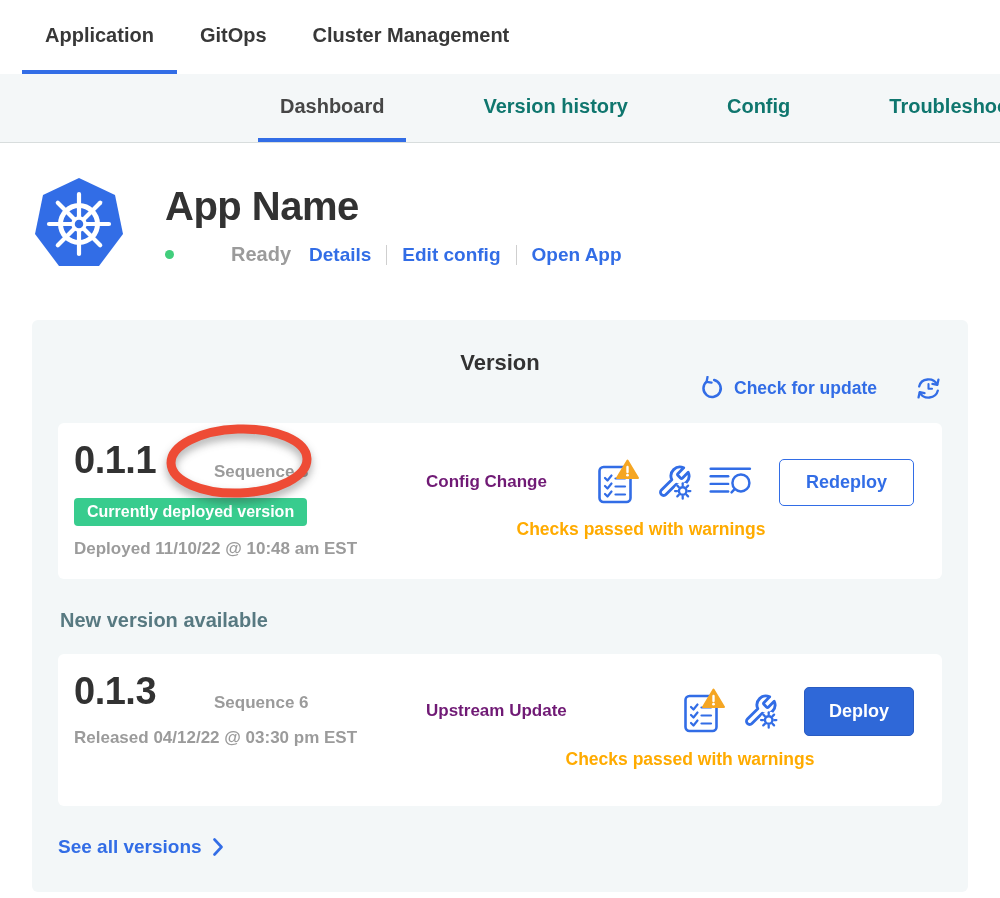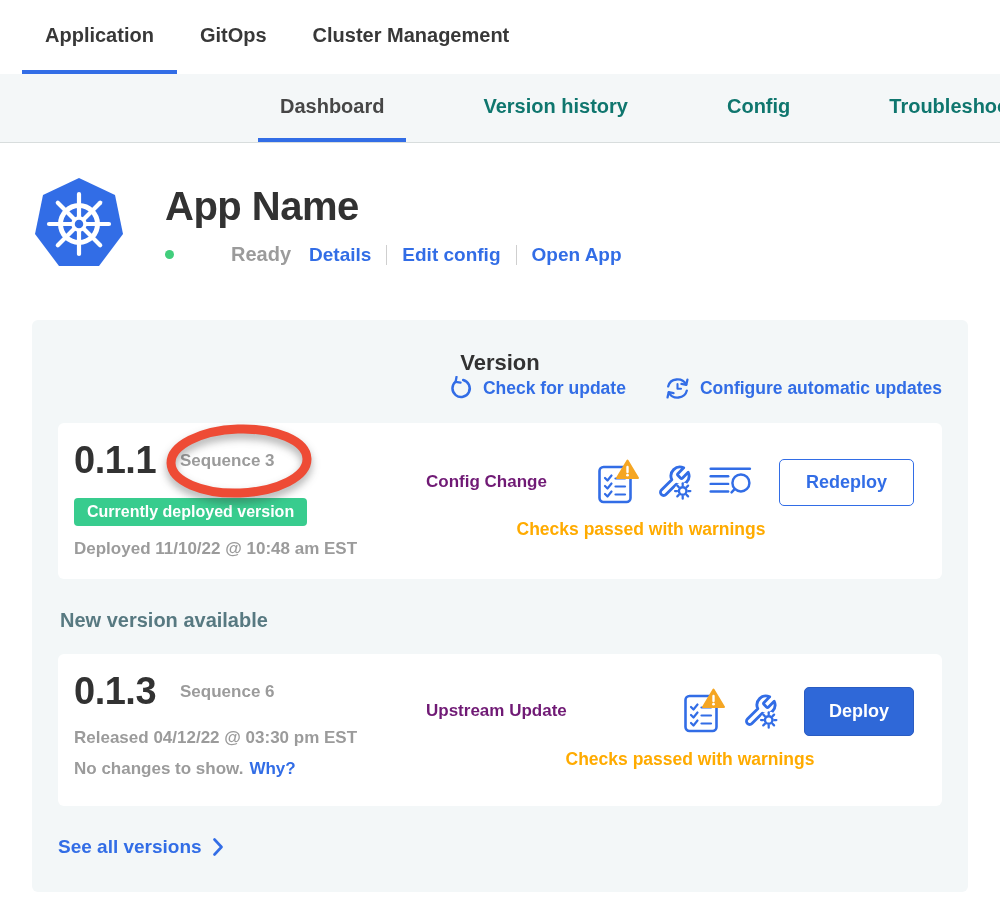--- a/index.html
+++ b/index.html
@@ -34,21 +34,21 @@
     padding:30px 26px 34px 26px; }
   .panel-head { display:flex; align-items:center;flex-direction:column; }
   .panel-title { font-size:22px; font-weight:800; }
   .panel-actions { margin-left:auto; display:flex; align-items:center; gap:38px; }
   .panel-link { display:flex; align-items:center; gap:9px; color:#326de6; font-size:17.5px;
     font-weight:700; cursor:pointer; }
 
   .ver-card { background:#fff; border-radius:6px; margin-top:22px; padding:16px 28px 20px 16px;
     display:flex; min-height:152px; }
   .card-left { width:352px; flex:0 0 auto; }
-  .ver-row { position:relative; display:flex; align-items:center; }
+  .ver-row { position:relative; display:flex; align-items:flex-end;gap:34px; }
   .ver-num { font-size:38px; font-weight:800; letter-spacing:-0.5px; }
   .ver-seq { font-size:17px; font-weight:600; color:#9b9b9b; margin-left:24px; }
   .annotation { position:absolute; left:90px; top:-18px; width:150px; height:80px;
     pointer-events:none; filter:drop-shadow(0 5px 4px rgba(50,50,50,.4)); }
   .deployed-badge { display:inline-block; margin-top:16px; background:#38cc8e; color:#fff;
     font-size:16px; font-weight:700; padding:5px 13px; border-radius:4px; }
   .muted-bold { margin-top:13px; font-size:17px; font-weight:700; color:#9b9b9b; }
   .why-link { color:#326de6; font-weight:700; cursor:pointer; margin-left:6px; }
 
   .card-right { flex:1; display:flex; flex-direction:column; justify-content:center; }
@@ -129,21 +129,20 @@
         <span>Check for update</span>
       </div>
       <div class="panel-link">
         <svg width="27" height="25" viewBox="0 0 26 24" class="ico-blue" stroke-width="2.2">
           <path d="M4 10 A 9.2 8.6 0 0 1 21.3 8.2"></path>
           <polyline points="22.6,3.4 21.5,8.4 16.8,7.6"></polyline>
           <path d="M22 14 A 9.2 8.6 0 0 1 4.7 15.8"></path>
           <polyline points="3.4,20.6 4.5,15.6 9.2,16.4"></polyline>
           <polyline points="13,7.8 13,12.2 16.4,12.2" stroke-width="2"></polyline>
         </svg>
-        <span>Configure automatic updates</span>
       </div>
     </div>
   </div>
 
   
   <div class="ver-card">
     <div class="card-left">
       <div class="ver-row">
         <span class="ver-num">0.1.1</span>
         <span class="ver-seq">Sequence 3</span>
@@ -210,23 +209,20 @@
   <div class="new-ver-head">New version available</div>
 
   
   <div class="ver-card">
     <div class="card-left">
       <div class="ver-row">
         <span class="ver-num">0.1.3</span>
         <span class="ver-seq">Sequence 6</span>
       </div>
       <div class="muted-bold" style="margin-top:15px;">Released 04/12/22 @ 03:30 pm EST</div>
-      <div class="muted-bold" style="margin-top:11px;">
-        <span>No changes to show.</span><a class="why-link">Why?</a>
-      </div>
     </div>
     <div class="card-right">
       <div class="card-right-row">
         <span class="change-type">Upstream Update</span>
         <span class="action-icons">
           <svg width="42" height="46" viewBox="0 0 42 46">
             <rect x="2.5" y="8" width="31" height="35" rx="4" fill="#fff" stroke="#326de6" stroke-width="2.6"></rect>
             <g class="ico-blue" stroke-width="2.2">
               <polyline points="8,19 10.5,21.5 14.5,16.5"></polyline>
                 <line x1="18.5" y1="19.5" x2="28" y2="19.5"></line>

